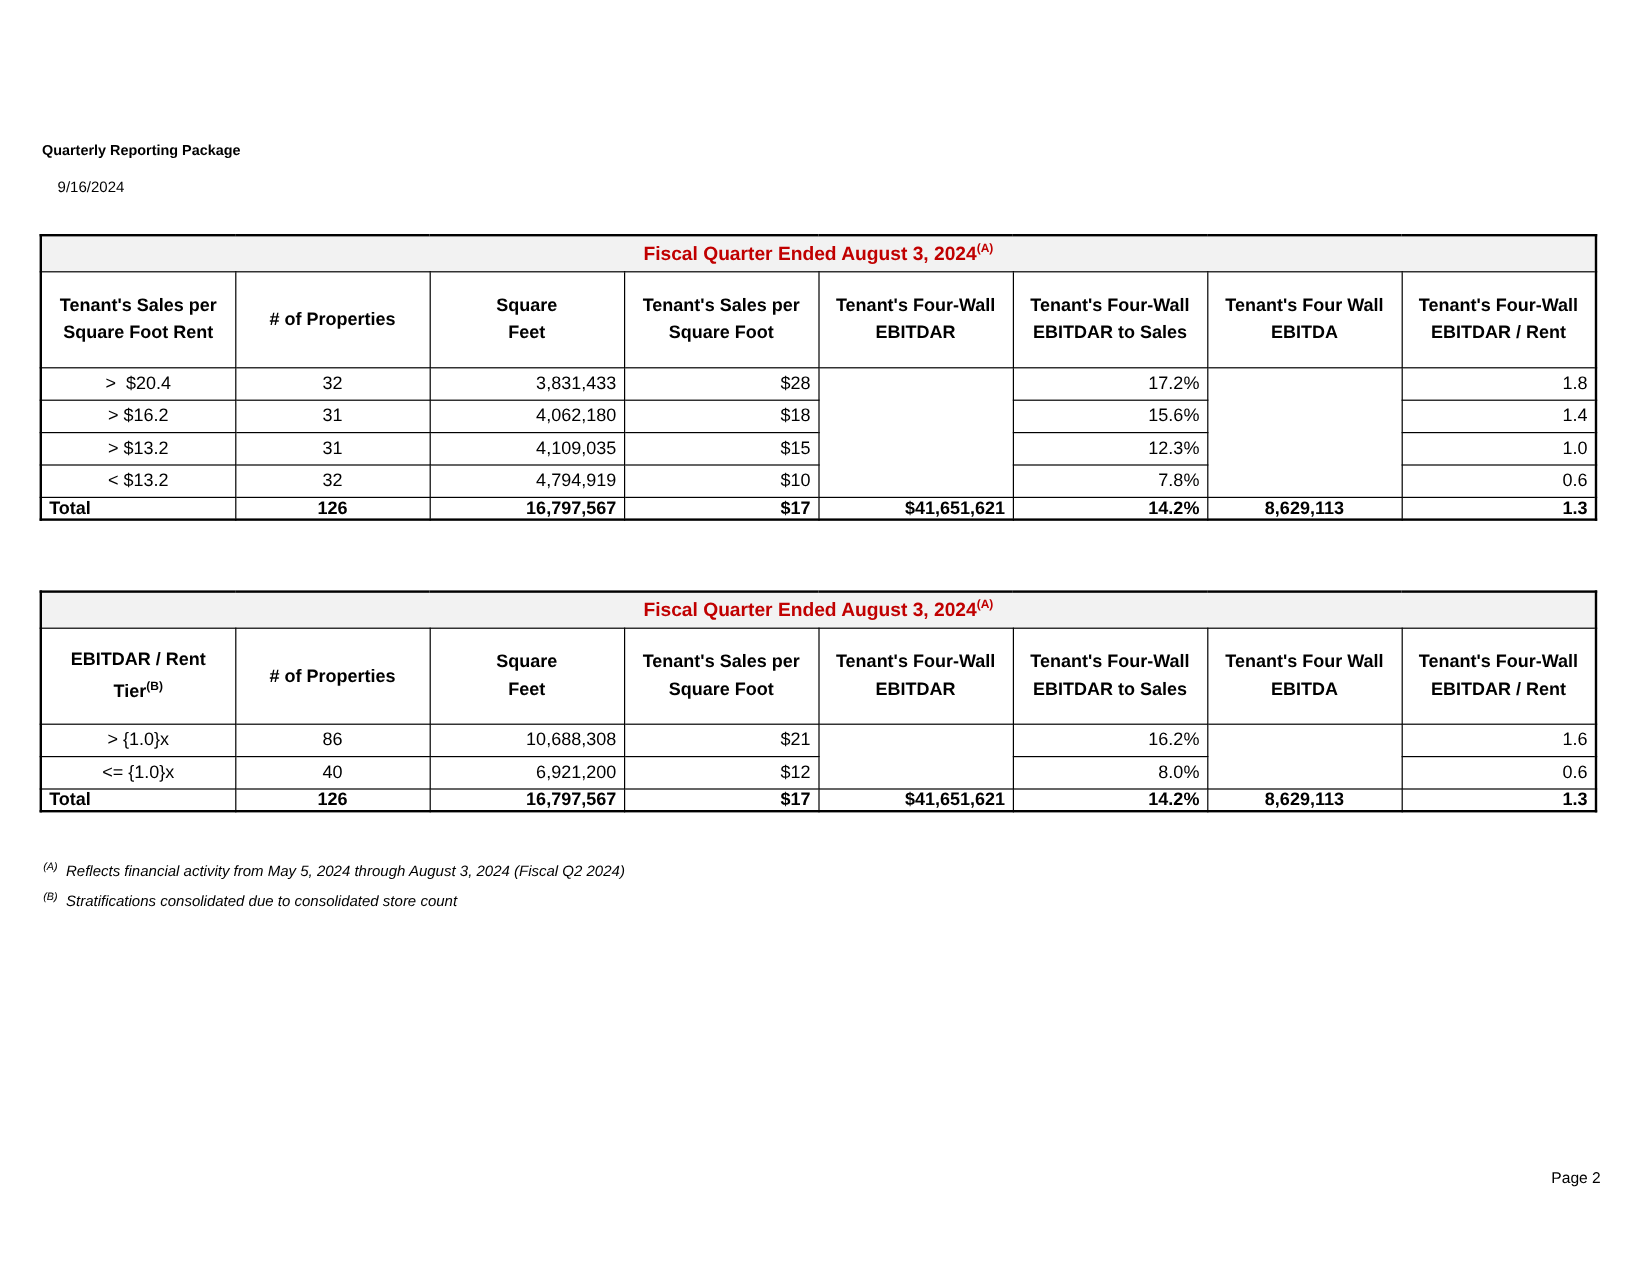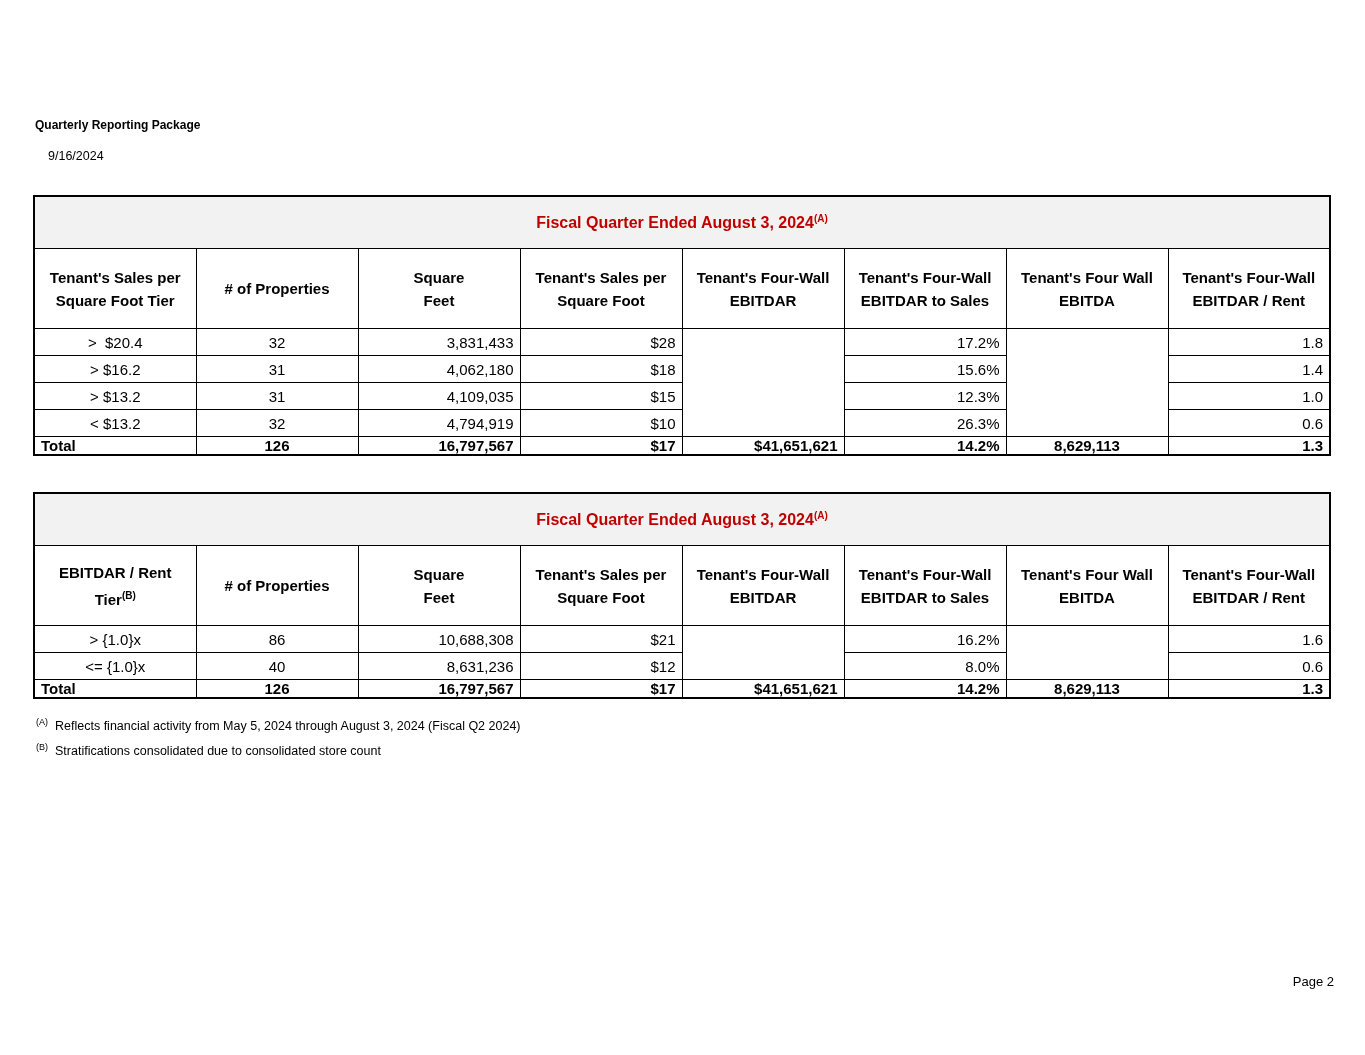--- a/index.html
+++ b/index.html
@@ -39,21 +39,21 @@
     vertical-align: middle;
   }
 
   td.title-cell {
     background: #F2F2F2;
     color: #C00000;
     font-weight: bold;
     text-align: center;
     font-size: 16px;
     height: 30px;
-    padding: 16px;
+    padding: 4px;
   }
   td.title-cell sup { font-size: 10px; vertical-align: super; }
 
   td.hdr-cell {
     height: 80px;
     font-weight: bold;
     text-align: center;
     padding: 0 2px;
   }
   .hdr {
@@ -65,20 +65,21 @@
 
   .c-left   { text-align: left; }
   .c-center { text-align: center; margin-left: 44px; }
   .c-right  { text-align: right; }
   td.tier-cell { text-align: center; white-space: pre; }
 
   tr.total-row td { font-weight: bold; height: 16px; }
 
   .footnote {
     position: absolute; left: 36px;
+    font-style: italic;
     font-size: 12.5px;
     color: #000000;
     text-align: right;
   }
   .fn-a { top: 717px; }
   .fn-b { top: 742px; }
   .footnote sup.fn-marker {
     font-size: 9px; vertical-align: super; margin-right: 7px;
   }
 
@@ -105,21 +106,21 @@
       <col style="width:12.5%">
   </colgroup>
   <tbody>
       <tr>
     <td colspan="8" class="title-cell"><span>Fiscal Quarter Ended August 3, 2024</span><sup>(A)</sup></td>
   </tr>
   <tr>
     <td class="hdr-cell">
           <div class="hdr">
             <span>Tenant's Sales per</span>
-            <span>Square Foot Tier</span>
+            <span>Square Foot Rent</span>
           </div>
         </td>
     <td class="hdr-cell">
           <div class="hdr">
             <span># of Properties</span>
           </div>
         </td>
     <td class="hdr-cell">
           <div class="hdr">
             <span>Square</span>
@@ -181,21 +182,21 @@
     <td class="c-right">4,109,035</td>
     <td class="c-right">$15</td>
     <td class="c-right">12.3%</td>
     <td class="c-right">1.0</td>
   </tr>
   <tr>
     <td class="tier-cell">&lt; $13.2</td>
     <td class="c-center">32</td>
     <td class="c-right">4,794,919</td>
     <td class="c-right">$10</td>
-    <td class="c-right">26.3%</td>
+    <td class="c-right">7.8%</td>
     <td class="c-right">0.6</td>
   </tr>
   <tr class="total-row">
     <td class="c-left">Total</td>
     <td class="c-center">126</td>
     <td class="c-right">16,797,567</td>
     <td class="c-right">$17</td>
     <td class="c-right">$41,651,621</td>
     <td class="c-right">14.2%</td>
     <td class="c-center">8,629,113</td>
@@ -274,21 +275,21 @@
     <td class="c-right">10,688,308</td>
     <td class="c-right">$21</td>
     <td class="c-right" rowspan="2"></td>
     <td class="c-right">16.2%</td>
     <td class="c-center" rowspan="2"></td>
     <td class="c-right">1.6</td>
   </tr>
   <tr>
     <td class="tier-cell">&lt;= {1.0}x</td>
     <td class="c-center">40</td>
-    <td class="c-right">8,631,236</td>
+    <td class="c-right">6,921,200</td>
     <td class="c-right">$12</td>
     <td class="c-right">8.0%</td>
     <td class="c-right">0.6</td>
   </tr>
   <tr class="total-row">
     <td class="c-left">Total</td>
     <td class="c-center">126</td>
     <td class="c-right">16,797,567</td>
     <td class="c-right">$17</td>
     <td class="c-right">$41,651,621</td>

